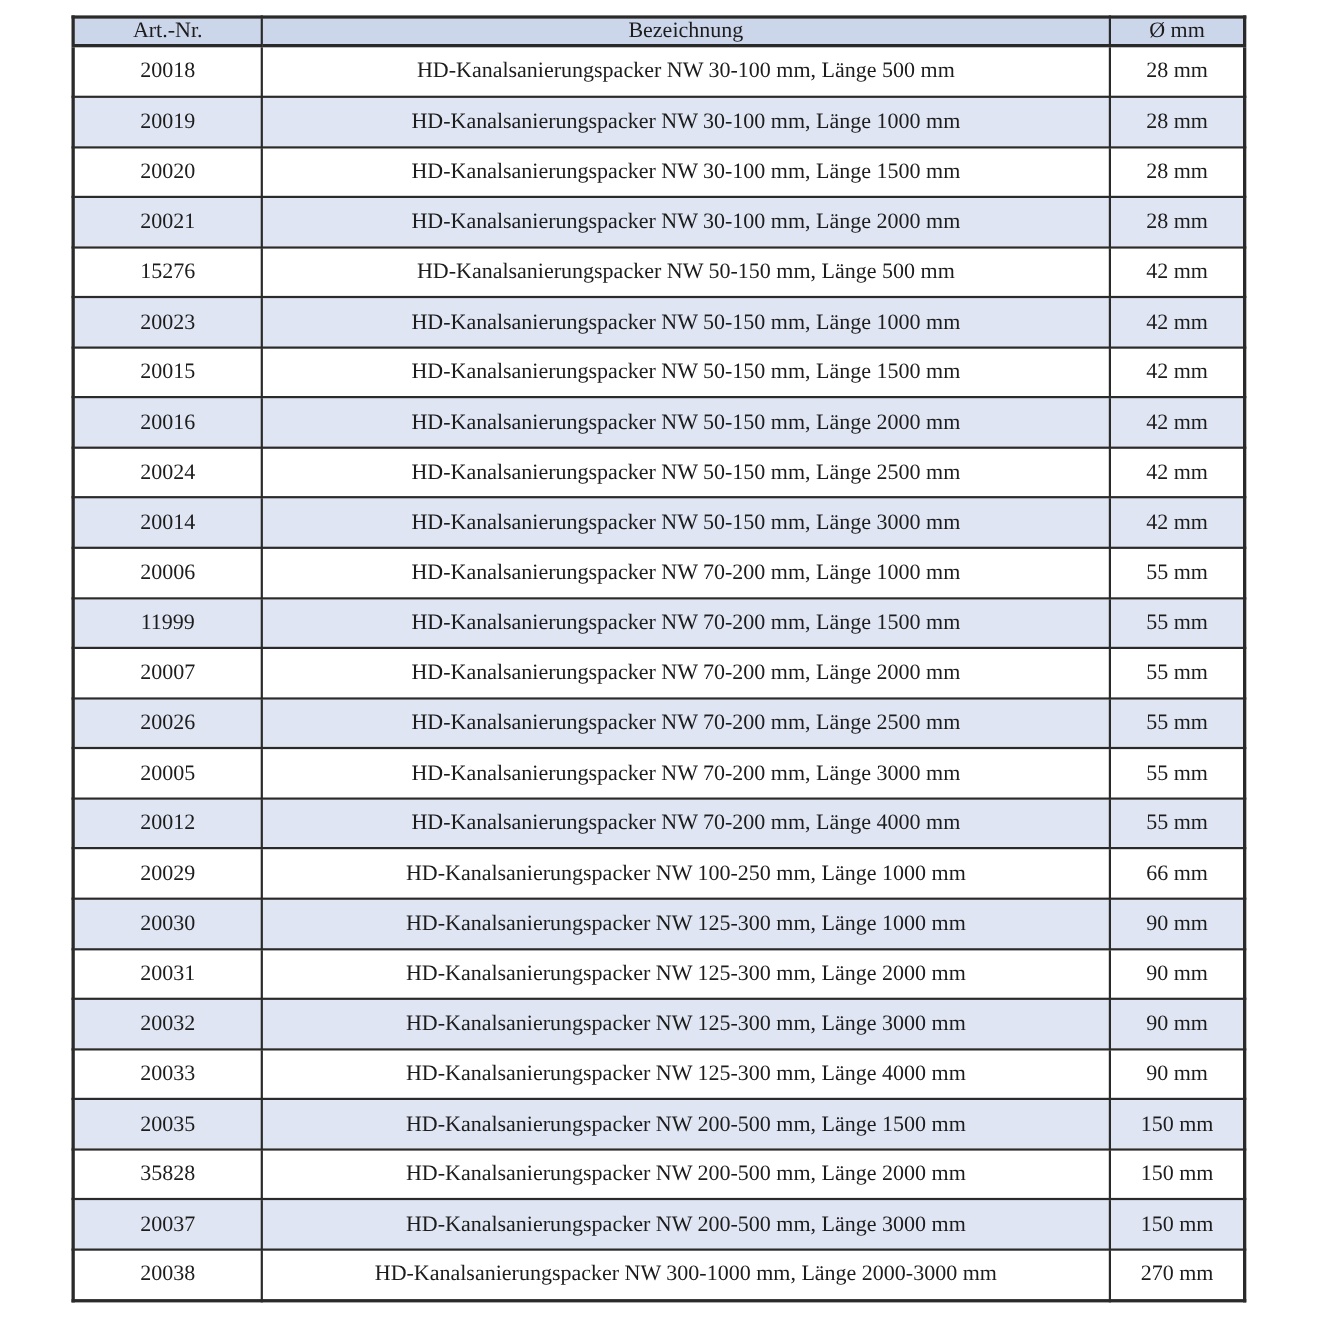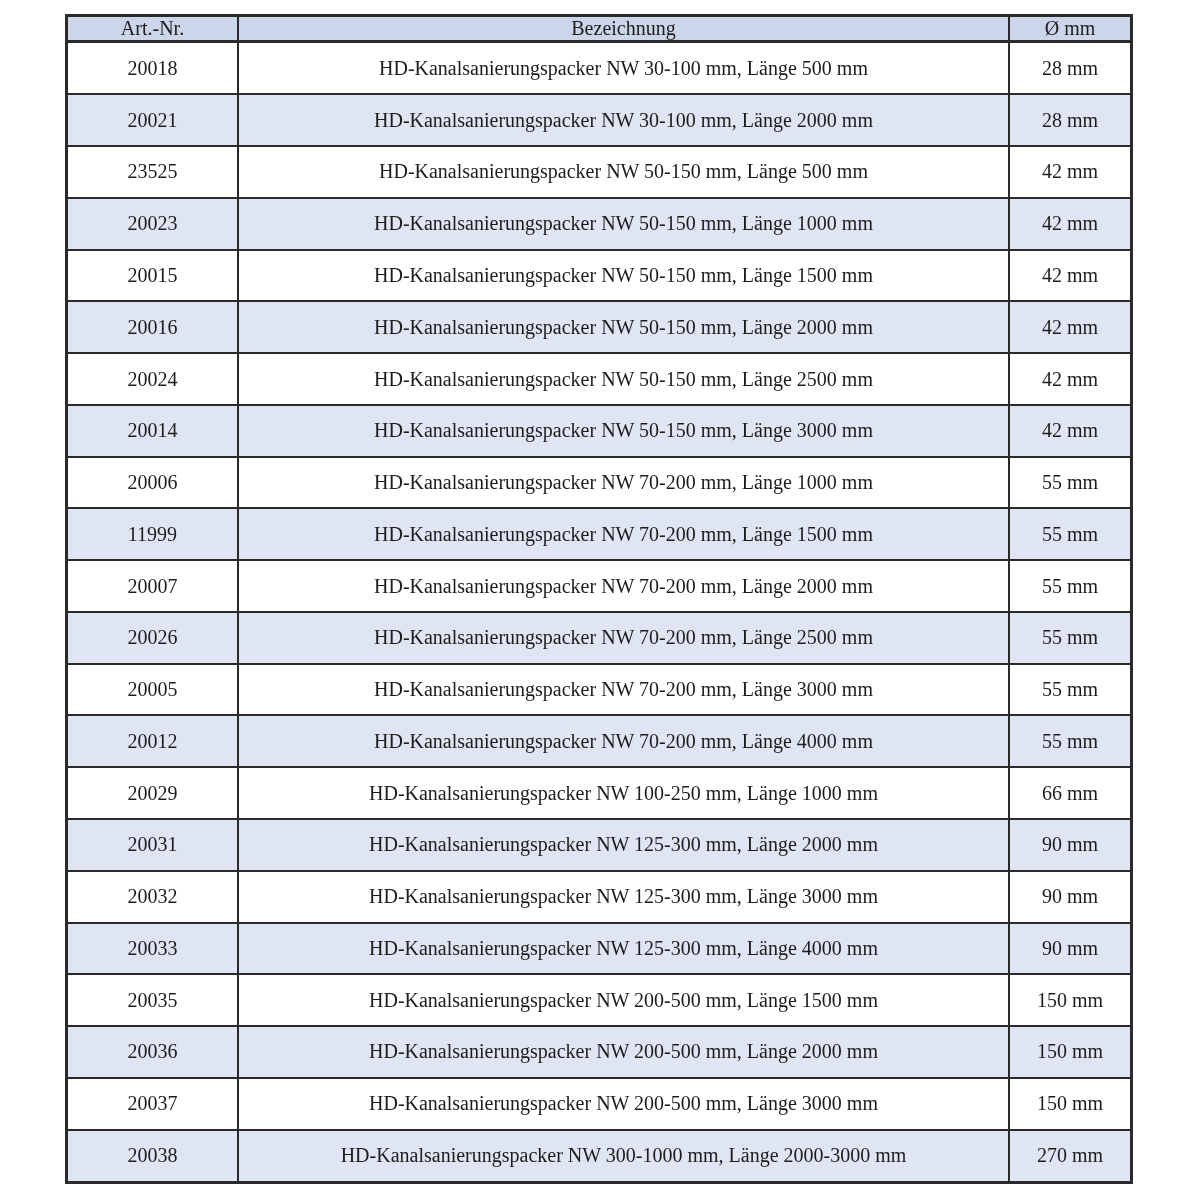--- a/index.html
+++ b/index.html
@@ -78,26 +78,36 @@
         <th>Ø mm</th>
       </tr>
     </thead>
     <tbody>
         <tr>
     <td>20018</td>
     <td>HD-Kanalsanierungspacker NW 30-100 mm, Länge 500 mm</td>
     <td>28 mm</td>
   </tr>
         <tr>
+    <td>20019</td>
+    <td>HD-Kanalsanierungspacker NW 30-100 mm, Länge 1000 mm</td>
+    <td>28 mm</td>
+  </tr>
+        <tr>
+    <td>20020</td>
+    <td>HD-Kanalsanierungspacker NW 30-100 mm, Länge 1500 mm</td>
+    <td>28 mm</td>
+  </tr>
+        <tr>
     <td>20021</td>
     <td>HD-Kanalsanierungspacker NW 30-100 mm, Länge 2000 mm</td>
     <td>28 mm</td>
   </tr>
         <tr>
-    <td>23525</td>
+    <td>15276</td>
     <td>HD-Kanalsanierungspacker NW 50-150 mm, Länge 500 mm</td>
     <td>42 mm</td>
   </tr>
         <tr>
     <td>20023</td>
     <td>HD-Kanalsanierungspacker NW 50-150 mm, Länge 1000 mm</td>
     <td>42 mm</td>
   </tr>
         <tr>
     <td>20015</td>
@@ -148,41 +158,46 @@
     <td>20012</td>
     <td>HD-Kanalsanierungspacker NW 70-200 mm, Länge 4000 mm</td>
     <td>55 mm</td>
   </tr>
         <tr>
     <td>20029</td>
     <td>HD-Kanalsanierungspacker NW 100-250 mm, Länge 1000 mm</td>
     <td>66 mm</td>
   </tr>
         <tr>
+    <td>20030</td>
+    <td>HD-Kanalsanierungspacker NW 125-300 mm, Länge 1000 mm</td>
+    <td>90 mm</td>
+  </tr>
+        <tr>
     <td>20031</td>
     <td>HD-Kanalsanierungspacker NW 125-300 mm, Länge 2000 mm</td>
     <td>90 mm</td>
   </tr>
         <tr>
     <td>20032</td>
     <td>HD-Kanalsanierungspacker NW 125-300 mm, Länge 3000 mm</td>
     <td>90 mm</td>
   </tr>
         <tr>
     <td>20033</td>
     <td>HD-Kanalsanierungspacker NW 125-300 mm, Länge 4000 mm</td>
     <td>90 mm</td>
   </tr>
         <tr>
     <td>20035</td>
     <td>HD-Kanalsanierungspacker NW 200-500 mm, Länge 1500 mm</td>
     <td>150 mm</td>
   </tr>
         <tr>
-    <td>20036</td>
+    <td>35828</td>
     <td>HD-Kanalsanierungspacker NW 200-500 mm, Länge 2000 mm</td>
     <td>150 mm</td>
   </tr>
         <tr>
     <td>20037</td>
     <td>HD-Kanalsanierungspacker NW 200-500 mm, Länge 3000 mm</td>
     <td>150 mm</td>
   </tr>
         <tr>
     <td>20038</td>

